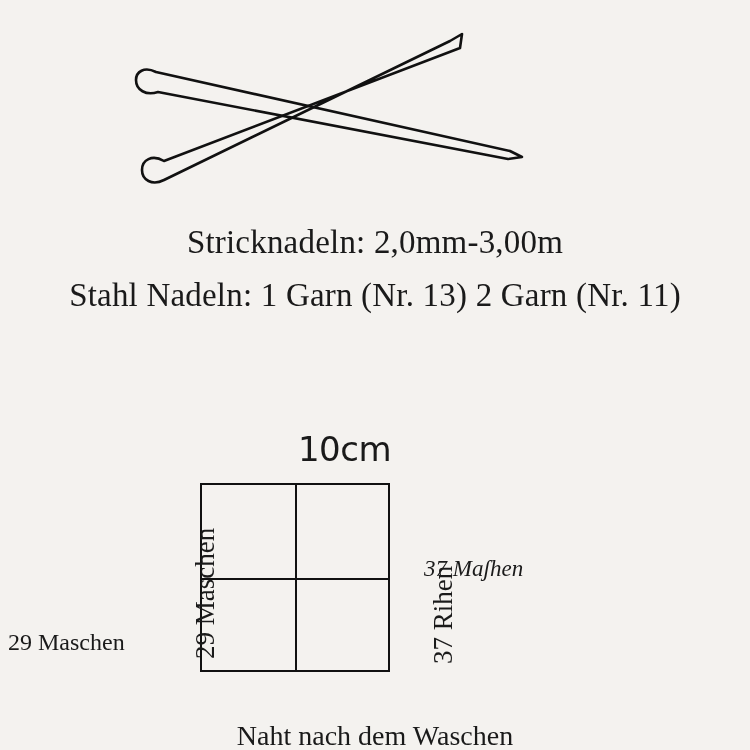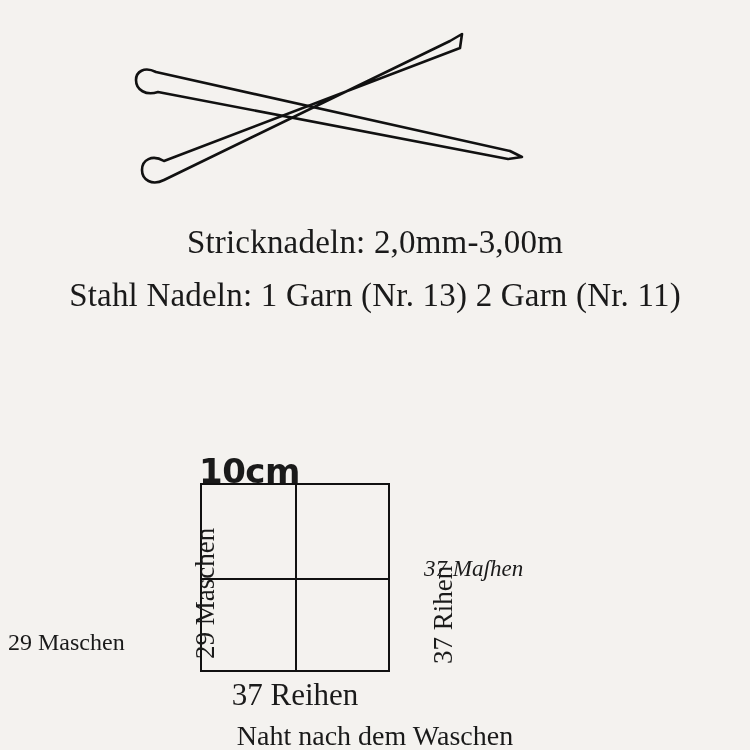--- a/index.html
+++ b/index.html
@@ -55,26 +55,25 @@
     left: 0;
     top: 424px;
     width: 750px;
     height: 326px;
   }
   .swatch-top-label {
     position: absolute;
     left: 199px;
     top: 5px;
     width: 192px;
-    text-align: left;
+    text-align: right;
     font-size: 34px;
     font-family: "DejaVu Sans", sans-serif;
-    font-weight: 700;
+    font-weight: 400;
     letter-spacing: -0.5px;
-    margin-top: 22px;
   }
   .square {
     position: absolute;
     left: 200px;
     top: 59px;
     width: 190px;
     height: 189px;
     border: 2.5px solid #111;
     box-sizing: border-box;
   }
@@ -183,17 +182,16 @@
     <div class="square">
       <div class="vline"></div>
       <div class="hline"></div>
     </div>
 
     <div class="vert-label left-inner">29 Maschen</div>
     <div class="vert-label right-inner">37 Rihen</div>
     <div class="vert-label left-outer">29 Maschen</div>
     <div class="vert-label right-outer">37 Maʃhen</div>
 
-    <div class="bottom-label">37 Reihen</div>
     <div class="caption">Naht nach dem Waschen</div>
   </div>
 
 </div>
 
 </body></html>

